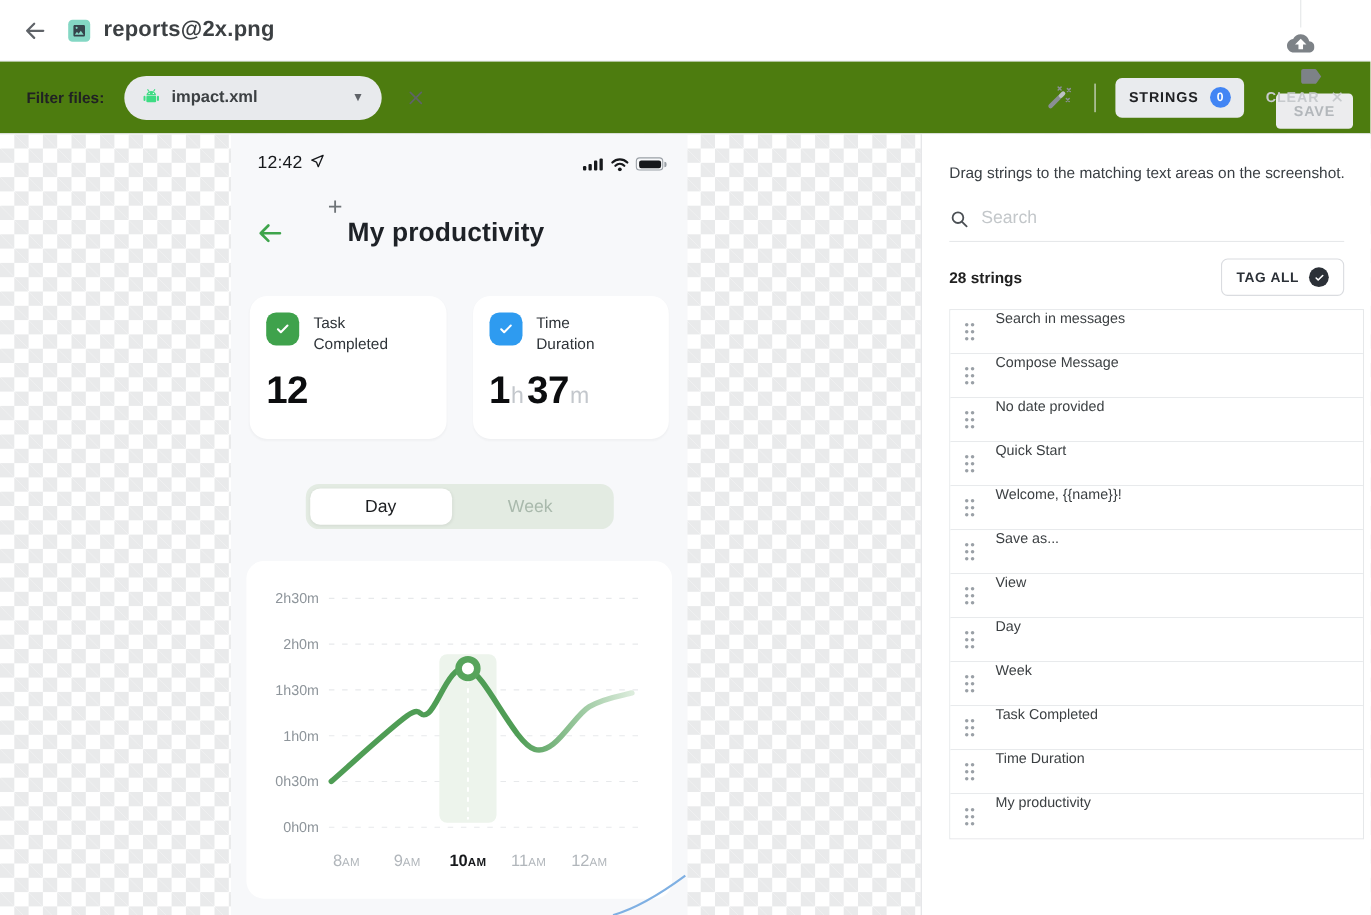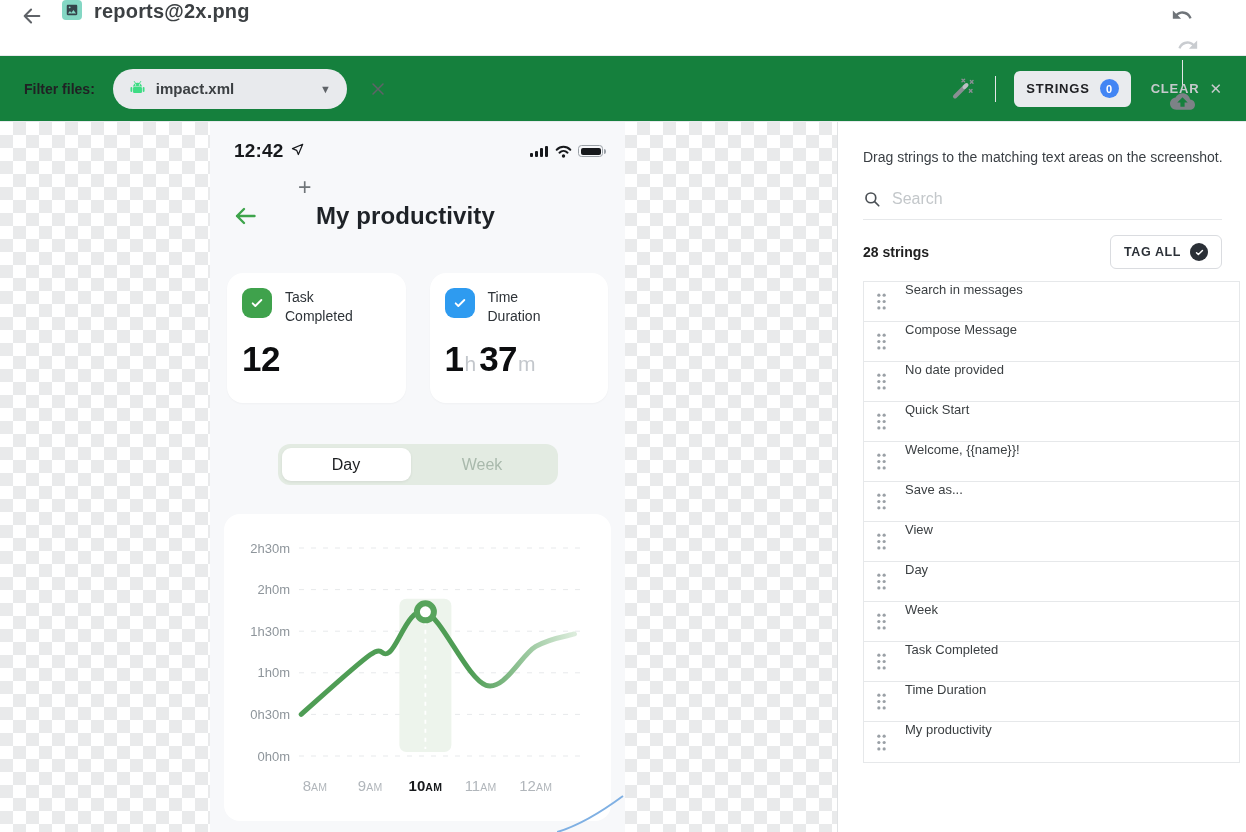--- a/index.html
+++ b/index.html
@@ -1,35 +1,35 @@
 <!DOCTYPE html>
 <html><head>
 <meta charset="utf-8">
 <style>
   * { margin:0; padding:0; box-sizing:border-box; }
   html,body { width:1246px; height:832px; overflow:hidden; background:#fff;
     font-family:"Liberation Sans", sans-serif; }
 
   
-  .topbar { height:56px; display:flex; align-items:flex-start; padding:0 16px;
+  .topbar { height:56px; display:flex; align-items:center; padding:0 16px;
     border-bottom:1px solid #e8eaed; background:#fff; }
   .back-btn { width:32px; height:32px; display:flex; align-items:center; justify-content:center; cursor:pointer; }
   .file-icon { width:20px; height:20px; border-radius:4px; background:#84d7c4;
     display:flex; align-items:center; justify-content:center; margin:0 12px 0 14px; }
   .doc-title { font-size:20px; font-weight:700; color:#3c4043; letter-spacing:.2px; flex:1; }
   .top-actions { display:flex; align-items:center;flex-direction:column; }
   .icon-btn { width:30px; height:30px; display:flex; align-items:center; justify-content:center; cursor:pointer; }
   .v-divider { width:1px; height:26px; background:#e4e6e8; margin:0 14px; }
   .save-btn { margin-left:26px; width:70px; height:32px; border:none; border-radius:4px;
     background:#ececee; color:#b3b7bb; font-weight:700; font-size:13px; letter-spacing:.8px;
     font-family:inherit; }
 
   
   .filterbar { height:66px; display:flex; align-items:center; padding:0 24px;
-    border-bottom:1px solid #e8eaed; background:#15803d; }
+    border-bottom:1px solid #e8eaed; background:#4d7c0f; }
   .filter-label { font-size:14px; font-weight:700; color:#202124; margin-right:18px; }
   .file-pill { width:234px; height:40px; border-radius:21px; background:#e8eaed;
     display:flex; align-items:center; padding:0 16px; cursor:pointer; }
   .file-pill .fname { font-size:15px; color:#3c4043; margin-left:10px;font-weight:bold; }
   .caret { margin-left:auto; color:#5f6368; font-size:11px; }
   .pill-close { margin-left:16px; }
   .filter-right { margin-left:auto; display:flex; align-items:center; }
   .strings-btn { height:36px; border:none; border-radius:6px; background:#e9ebee;
     display:flex; align-items:center; padding:0 12px; cursor:pointer; font-family:inherit; }
   .strings-btn .lbl { font-size:13px; font-weight:700; letter-spacing:.8px; color:#202124; }
@@ -43,21 +43,21 @@
   .main { position:relative; height:710px; background-color:#fff;
     background-image:
       linear-gradient(45deg,#e9eaeb 25%,transparent 25%,transparent 75%,#e9eaeb 75%),
       linear-gradient(45deg,#e9eaeb 25%,transparent 25%,transparent 75%,#e9eaeb 75%);
     background-size:26px 26px; background-position:0 0,13px 13px; }
 
   
   .phone { position:absolute; left:210px; top:0; width:415px; height:710px;
     background:#f7f8fa; overflow:hidden; }
   .statusbar { display:flex; align-items:center; padding:18px 22px 0 24px; }
-  .statusbar .time { font-size:19px; font-weight:700; color:#17191c; letter-spacing:.2px; }
+  .statusbar .time { font-size:16px; font-weight:400; color:#17191c; letter-spacing:.2px; }
   .statusbar .nav-arrow { margin-left:7px; }
   .statusbar .spacer { flex:1; }
   .sig { display:flex; align-items:flex-end; margin-right:7px; }
   .sig i { display:block; width:3px; background:#17191c; border-radius:1px; margin-left:2px; }
   .battery { width:25px; height:12px; border:1px solid #9aa0a6; border-radius:3.5px;
     margin-left:6px; position:relative; }
   .battery .fill { position:absolute; inset:1.5px; background:#17191c; border-radius:2px; }
   .battery:after { content:""; position:absolute; right:-4px; top:3px; width:2px; height:5px;
     background:#9aa0a6; border-radius:0 2px 2px 0; }
   .plus-mark { position:absolute; left:88px; top:52px; font-size:23px; font-weight:400; color:#6f7478; }

